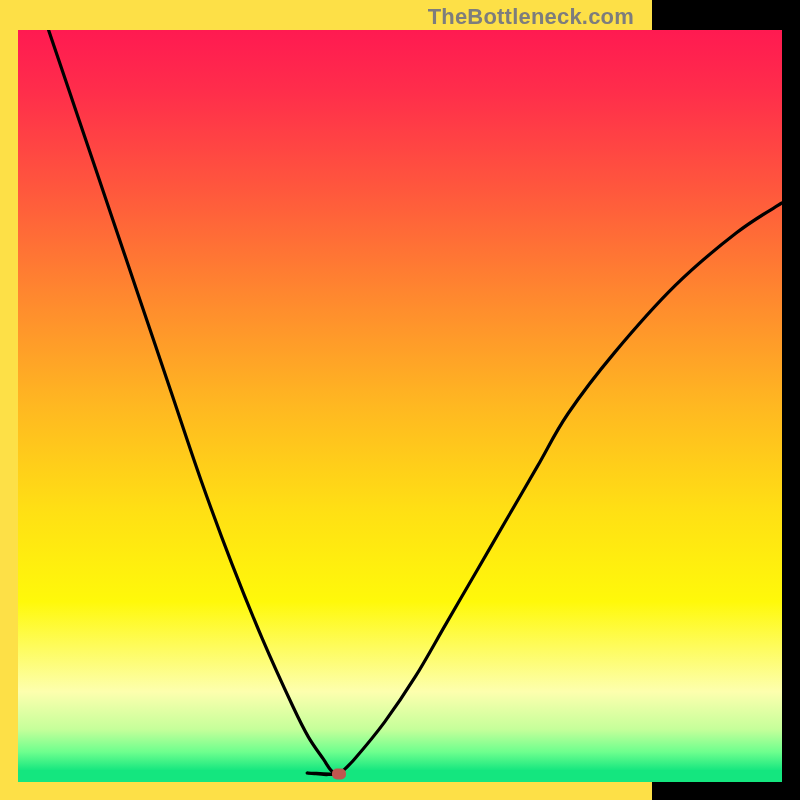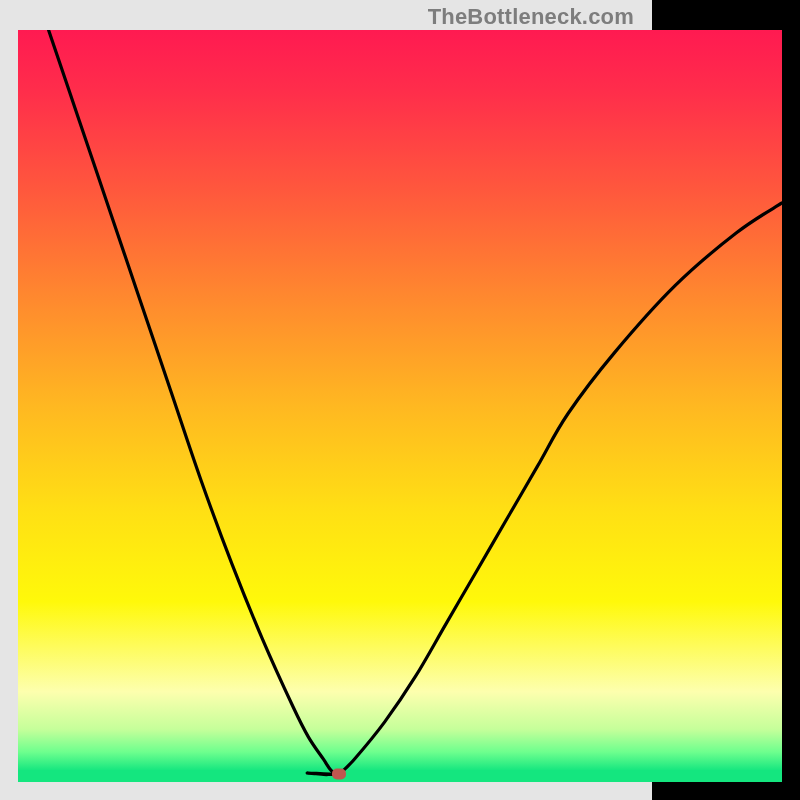--- a/index.html
+++ b/index.html
@@ -9,21 +9,21 @@
     height: 800px;
     background: #000;
     overflow: hidden;
   }
   .frame {
     position: absolute;
     left: 0;
     top: 0;
     width: 652px;
     height: 800px;
-    background: #e5e5e5;
+    background: #fde047;
   }
   .plot {
     position: absolute;
     left: 18px;
     top: 30px;
     width: 764px;
     height: 752px;
     background: linear-gradient(to bottom,
       #ff1a51 0%,
       #ff2d4b 8%,

